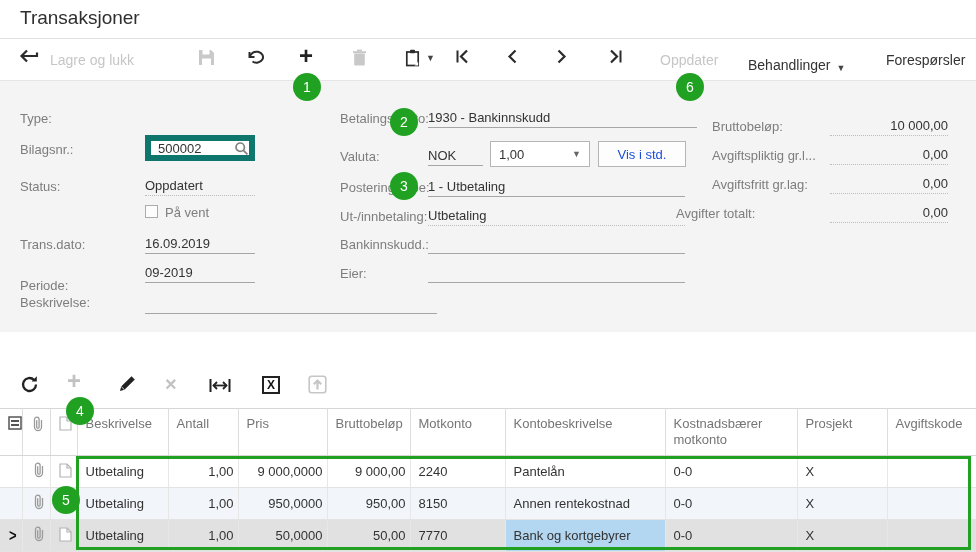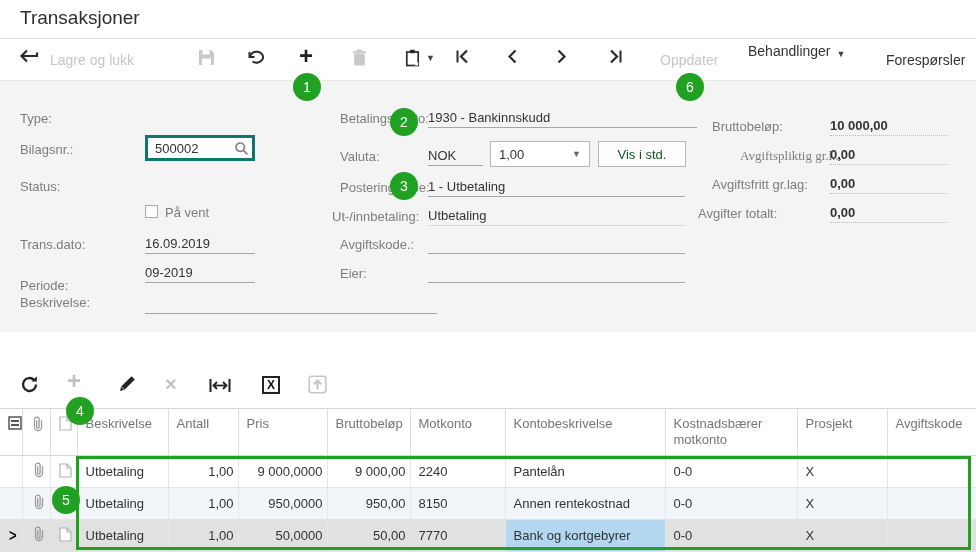--- a/index.html
+++ b/index.html
@@ -23,34 +23,34 @@
   .caret.lite { color:#666; }
 
   
   .formarea { left:0; top:80px; width:976px; height:252px; background:#f4f4f4; border-top:1px solid #e6e6e6; }
   .flabel { position:absolute; color:#7d7d7d; white-space:nowrap; }
   .fvalue { position:absolute; color:#333; white-space:nowrap; }
   .u-solid { border-bottom:1px solid #a6a6a6; }
   .u-dot   { border-bottom:1px dotted #bdbdbd; }
   .valbox { height:20px; line-height:19px; }
   .ref-input {
-    position:absolute; width:110px; height:26px; border:3px solid #0f766e; background:#fff;
+    position:absolute; width:110px; height:26px; border:6px solid #0f766e; background:#fff;
     font-family:"Liberation Sans", sans-serif; font-size:13px; color:#333; padding:0 22px 0 7px;
   }
   .ref-search { position:absolute; cursor:pointer; }
   .checkbox { position:absolute; width:13px; height:13px; border:1px solid #ababab; background:#fcfcfc; cursor:pointer; }
   .combo {
     position:absolute; height:26px; border:1px solid #b5b5b5; background:#fff; display:flex;
     align-items:center; justify-content:space-between; padding:0 8px; cursor:pointer;
   }
   .btn {
     position:absolute; height:26px; border:1px solid #b5b5b5; background:#fdfdfd; display:flex;
-    align-items:center; justify-content:center; cursor:pointer; color:#14532d;
-  }
-  .tot-val { text-align:left; font-weight:700; }
+    align-items:center; justify-content:center; cursor:pointer; color:#1d4ed8;
+  }
+  .tot-val { text-align:right; font-weight:400; }
 
   
   .tabs { left:0; top:338px; width:976px; height:29px; border-bottom:1px solid #e3e3e3; }
   .tab { position:absolute; top:6px; font-size:13.5px; color:#7a7a7a; cursor:pointer; white-space:nowrap; }
   .tab.active { color:#1384cd; }
   .tab-underline { position:absolute; top:25px; height:4px; background:#1181ca; }
 
   
   .gridbar { left:0; top:368px; width:976px; height:40px; }
   .gb-item { position:absolute; top:7px; cursor:pointer; display:flex; align-items:center; }
@@ -152,21 +152,21 @@
     </div>
     <div class="tb-item" style="left:608px;">
       <svg width="15" height="15" viewBox="0 0 15 15">
           <path d="M3 1.5 l6 6 -6 6" stroke="#2b2b2b" stroke-width="2.2" fill="none"></path>
           <path d="M12.5 1.5 v12" stroke="#2b2b2b" stroke-width="2" fill="none"></path>
         </svg>
     </div>
     <div class="tb-item" style="left:660px;top:13px;">
       <span class="tb-text disabled">Oppdater</span>
     </div>
-    <div class="tb-item" style="left:748px;top:4px;align-items:flex-end;">
+    <div class="tb-item" style="left:748px;top:18px;align-items:flex-end;">
       <span class="tb-text">Behandlinger</span>
       <span class="caret">▼</span>
     </div>
     <div class="tb-item" style="left:886px;top:13px;">
       <span class="tb-text">Forespørsler</span>
     </div>
   </div>
 
   <div class="abs formarea">
 
@@ -175,20 +175,21 @@
     <div class="flabel" style="left:20px;top:61px;">Bilagsnr.:</div>
     <input class="ref-input" style="left: 145px; top: 54px;" readonly="" value="500002">
     <span class="ref-search" style="left:234px;top:60px;">
       <svg width="15" height="15" viewBox="0 0 15 15">
           <circle cx="6.2" cy="6.2" r="4.2" fill="none" stroke="#808080" stroke-width="1.7"></circle>
           <path d="M9.4 9.4 l4 4" stroke="#808080" stroke-width="1.7"></path>
         </svg>
     </span>
 
     <div class="flabel" style="left:20px;top:98px;">Status:</div>
+    <div class="fvalue valbox u-dot" style="left:145px;top:95px;width:110px;">Oppdatert</div>
 
     <span class="checkbox" style="left:145px;top:124px;"></span>
     <div class="flabel" style="left:165px;top:124px;">På vent</div>
 
     <div class="flabel" style="left:20px;top:156px;">Trans.dato:</div>
     <div class="fvalue valbox u-solid" style="left:145px;top:153px;width:110px;">16.09.2019</div>
 
     <div class="flabel" style="left:20px;top:185px;margin-top:12px;">Periode:</div>
     <div class="fvalue valbox u-solid" style="left:145px;top:182px;width:110px;">09-2019</div>
 
@@ -204,39 +205,39 @@
       <span>1,00</span>
       <span class="caret lite">▼</span>
     </div>
     <div class="btn" style="left:598px;top:60px;width:88px;">
       <span>Vis i std.</span>
     </div>
 
     <div class="flabel" style="left:340px;top:99px;">Posteringstype:</div>
     <div class="fvalue valbox u-solid" style="left:428px;top:96px;width:257px;">1 - Utbetaling</div>
 
-    <div class="flabel" style="left:332px;top:128px;">Ut-/innbetaling:</div>
+    <div class="flabel" style="left:340px;top:128px;">Ut-/innbetaling:</div>
     <div class="fvalue valbox u-dot" style="left:428px;top:125px;width:257px;">Utbetaling</div>
 
-    <div class="flabel" style="left:340px;top:156px;">Avgiftskode.:</div>
+    <div class="flabel" style="left:340px;top:156px;">Bankinnskudd.:</div>
     <div class="fvalue valbox u-solid" style="left:428px;top:153px;width:257px;"></div>
 
     <div class="flabel" style="left:340px;top:185px;">Eier:</div>
     <div class="fvalue valbox u-solid" style="left:428px;top:182px;width:257px;"></div>
 
     <div class="flabel" style="left:712px;top:38px;">Bruttobeløp:</div>
     <div class="fvalue valbox u-dot tot-val" style="left:830px;top:35px;width:118px;">10 000,00</div>
 
-    <div class="flabel" style="left:740px;top:67px;font-family:Liberation Serif, serif;">Avgiftspliktig gr.l...</div>
+    <div class="flabel" style="left:712px;top:67px;">Avgiftspliktig gr.l...</div>
     <div class="fvalue valbox u-dot tot-val" style="left:830px;top:64px;width:118px;">0,00</div>
 
     <div class="flabel" style="left:712px;top:96px;">Avgiftsfritt gr.lag:</div>
     <div class="fvalue valbox u-dot tot-val" style="left:830px;top:93px;width:118px;">0,00</div>
 
-    <div class="flabel" style="left:698px;top:125px;text-align:center;">Avgifter totalt:</div>
+    <div class="flabel" style="left:676px;top:125px;text-align:center;">Avgifter totalt:</div>
     <div class="fvalue valbox u-dot tot-val" style="left:830px;top:122px;width:118px;">0,00</div>
   </div>
 
 
   <div class="abs gridbar">
     <div class="gb-item" style="left:20px;">
       <svg width="19" height="19" viewBox="0 0 19 19">
           <path d="M16 9.5 a6.5 6.5 0 1 1-2-4.7" fill="none" stroke="#222" stroke-width="2.3"></path>
           <path d="M16.8 1.2 v5.2 h-5.2 z" fill="#222"></path>
         </svg>

